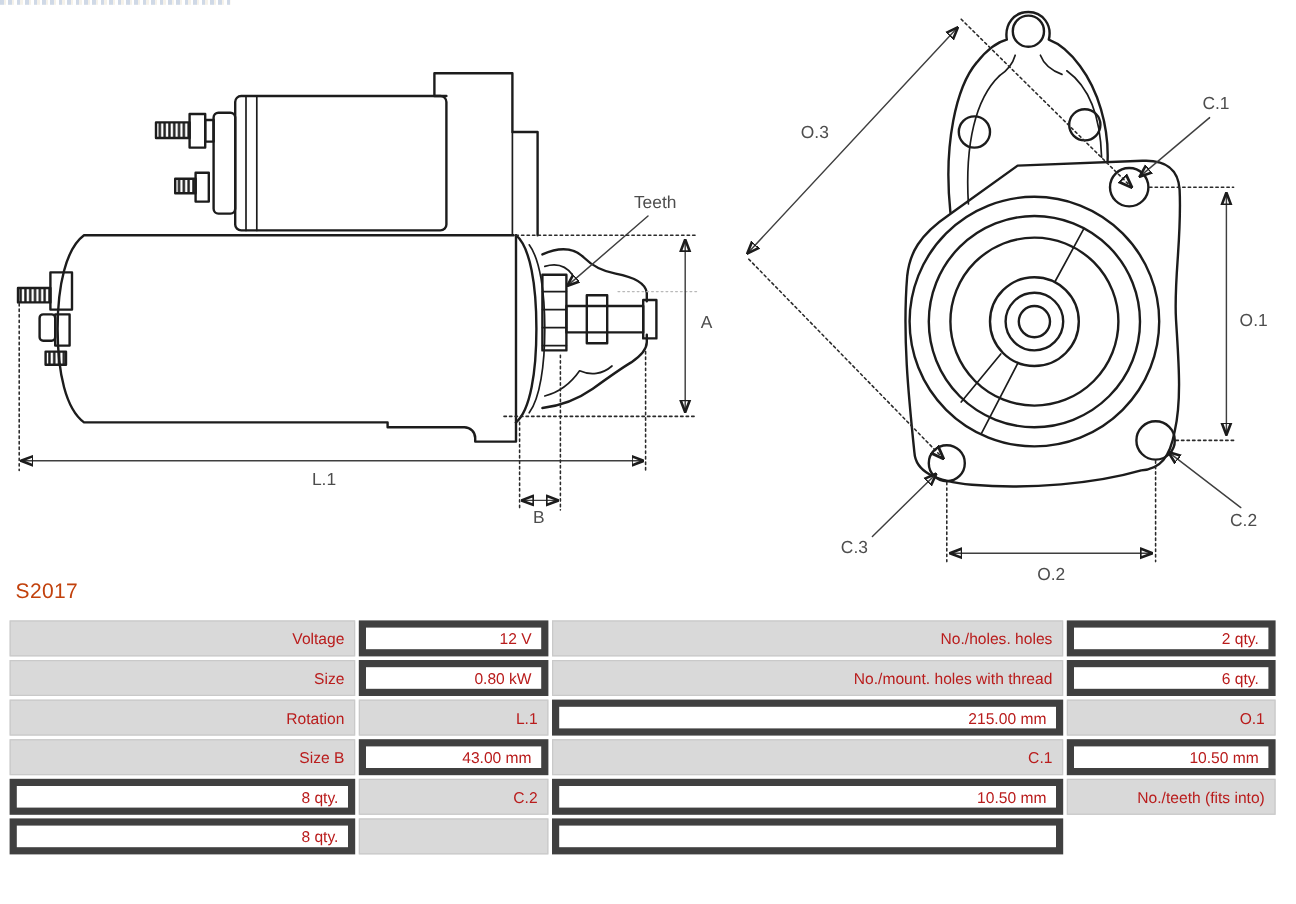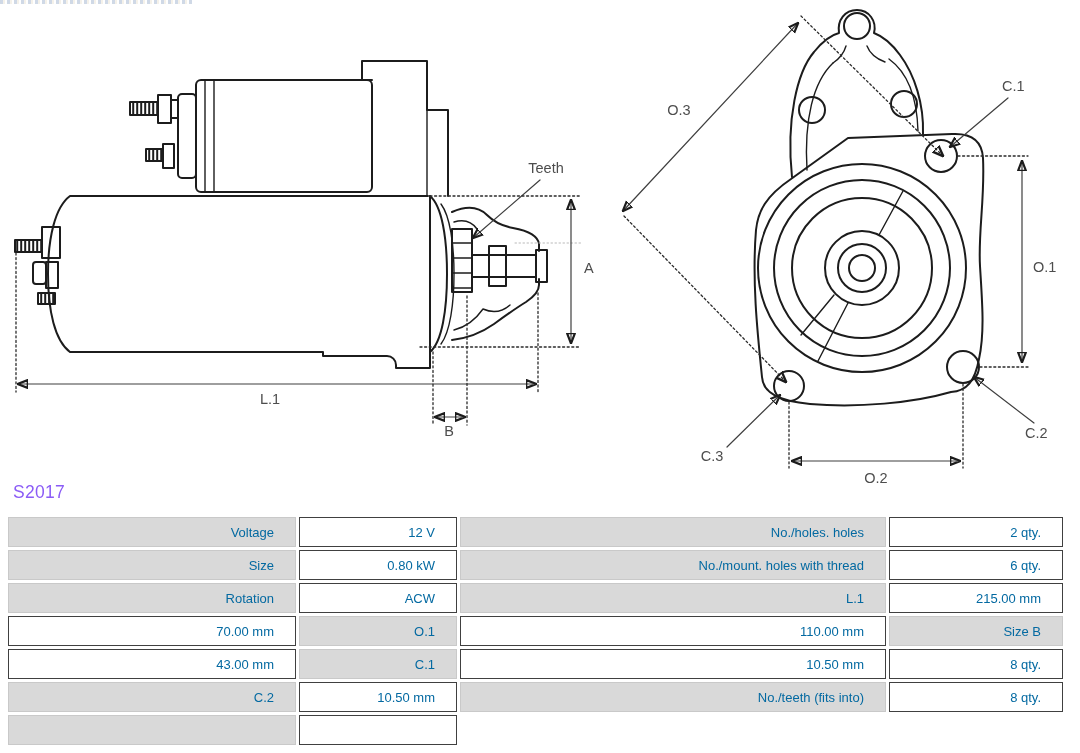--- a/index.html
+++ b/index.html
@@ -27,25 +27,25 @@
     font-size:17.5px;letter-spacing:.3px;
   }
 
   .spec-table{
     position:absolute;left:8px;top:517px;width:1055px;
     display:grid;grid-template-columns:288px 158px 426px 174px;
     grid-auto-rows:30px;gap:3px;background:#ffffff;
   }
   .cell{
     display:flex;align-items:center;justify-content:flex-end;
-    padding-right:21px;font-size:13px;color:#0369a1;box-sizing:border-box;
+    padding-right:8px;font-size:13px;color:#b91c1c;box-sizing:border-box;
     white-space:nowrap;overflow:hidden;
   }
   .cell.lbl{background:#d9d9d9;border:1px solid #c9c9c9;}
-  .cell.val{background:#ffffff;border:1px solid #404040;}
+  .cell.val{background:#ffffff;border:6px solid #404040;}
 </style>
 </head>
 <body>
 
 <div class="logo-frag"></div>
 
 <svg class="drawing-svg" width="1080" height="512" viewBox="0 0 1080 512">
   <defs>
     <pattern id="hatch" width="4" height="14" patternUnits="userSpaceOnUse">
       <line x1="1.2" y1="0" x2="1.2" y2="14" stroke="#1c1c1c" stroke-width="1.4"></line>
@@ -197,42 +197,39 @@
       <line x1="1034" y1="423" x2="974" y2="377" class="dim" marker-end="url(#ah)"></line>
       <text x="1025" y="438">C.2</text>
     </g>
     <g>
       <line x1="727" y1="447" x2="780" y2="395" class="dim" marker-end="url(#ah)"></line>
       <text x="712" y="461" text-anchor="middle">C.3</text>
     </g>
   </g>
 </svg>
 
-<div class="part-number" style="color: #8b5cf6;">S2017</div>
+<div class="part-number" style="color: #c2410c;">S2017</div>
 
 <div class="spec-table">
 
   <div class="cell lbl">Voltage</div>
   <div class="cell val">12 V</div>
   <div class="cell lbl">No./holes. holes</div>
   <div class="cell val">2 qty.</div>
 
   <div class="cell lbl">Size</div>
   <div class="cell val">0.80 kW</div>
   <div class="cell lbl">No./mount. holes with thread</div>
   <div class="cell val">6 qty.</div>
 
   <div class="cell lbl">Rotation</div>
-  <div class="cell val">ACW</div>
   <div class="cell lbl">L.1</div>
   <div class="cell val">215.00 mm</div>
 
-  <div class="cell val">70.00 mm</div>
   <div class="cell lbl">O.1</div>
-  <div class="cell val">110.00 mm</div>
 
   <div class="cell lbl">Size B</div>
   <div class="cell val">43.00 mm</div>
   <div class="cell lbl">C.1</div>
   <div class="cell val">10.50 mm</div>
 
   <div class="cell val">8 qty.</div>
   <div class="cell lbl">C.2</div>
   <div class="cell val">10.50 mm</div>
 

